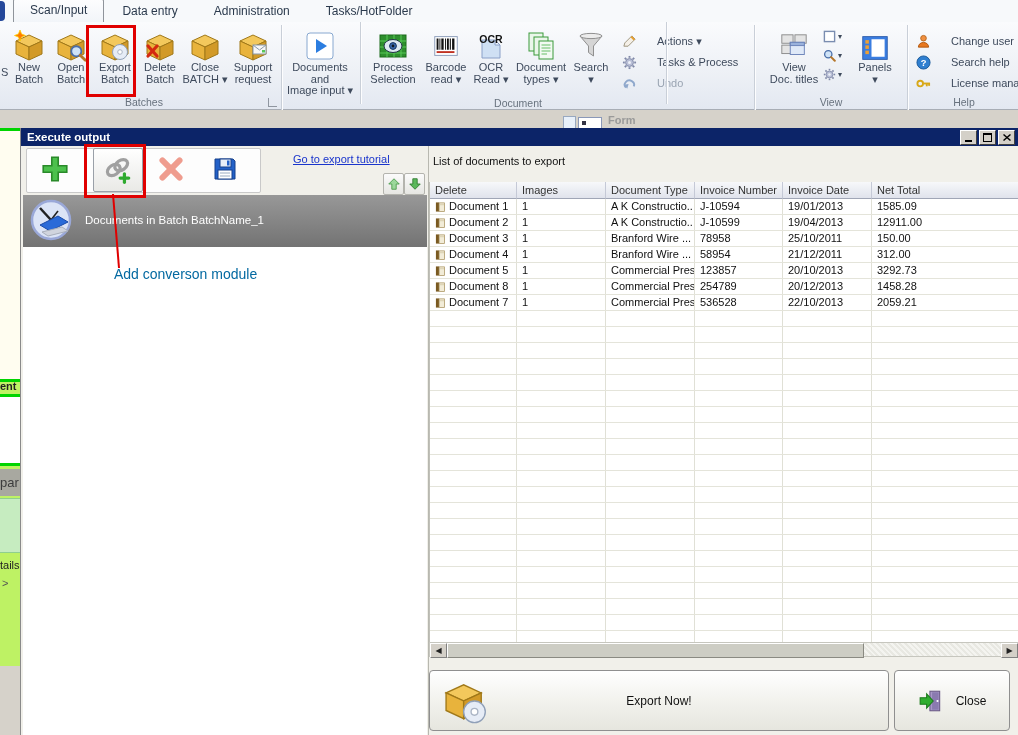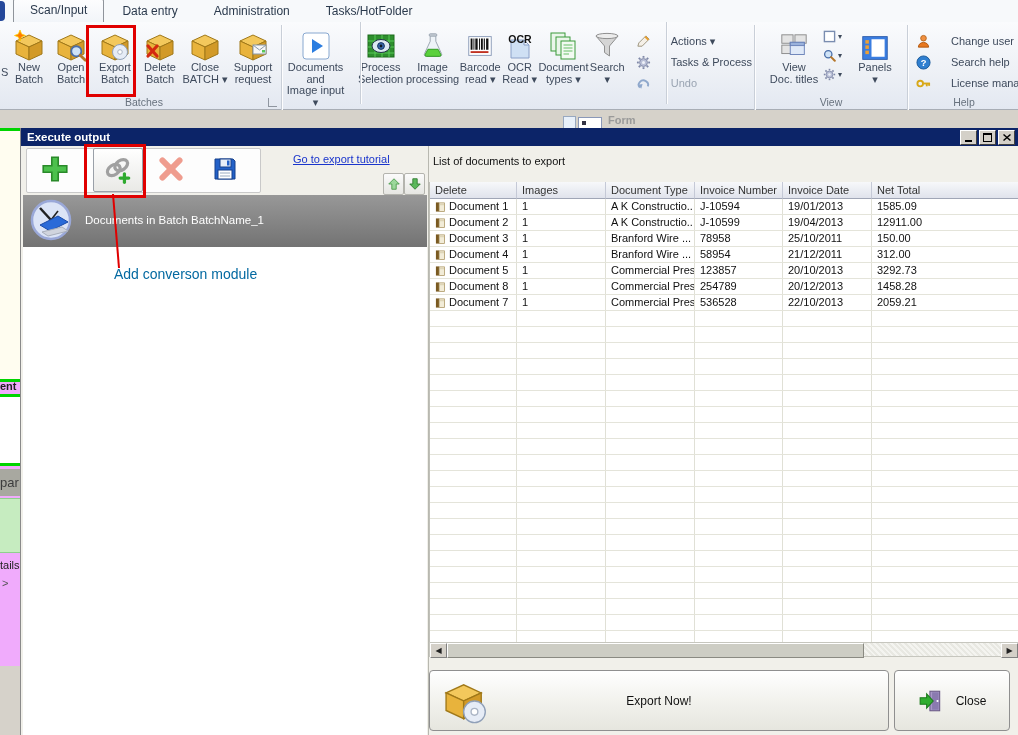--- a/index.html
+++ b/index.html
@@ -26,21 +26,21 @@
   .minibtn{display:flex;align-items:center;gap:2px;height:17px;font-size:9px;color:#3e4a5c;}
   .launcher{position:absolute;right:3px;top:2px;width:8px;height:8px;border-left:1px solid #8f96a0;border-bottom:1px solid #8f96a0;}
   .edge-frag{position:absolute;left:1px;top:44px;font-size:11px;color:#3e4a5c;}
   
   .appstrip{position:absolute;left:0;top:110px;width:1018px;height:18px;background:#d6d2ca;text-decoration:underline;}
   .formwin{position:absolute;left:578px;top:7px;width:22px;height:11px;background:#fff;border:1px solid #8a98b8;}
   .formwin i{display:block;width:4px;height:4px;background:#334;margin:3px 0 0 3px;}
   .formtitle{position:absolute;left:608px;top:4px;font-size:11px;font-weight:bold;color:#9a9a9a;height:14px;overflow:hidden;}
   .miniwin{position:absolute;left:563px;top:6px;width:11px;height:12px;background:#e8f0fa;border:1px solid #98a8c0;}
   
-  .leftstrip{position:absolute;left:0;top:128px;width:20px;height:538px;background:#f0abfc;overflow:hidden;}
+  .leftstrip{position:absolute;left:0;top:128px;width:20px;height:538px;background:#bef264;overflow:hidden;}
   .greenpanel{position:absolute;left:-9px;border:3px solid #00d400;background:#fffdf0;}
   .fragtext{position:absolute;left:0;font-size:11px;color:#222;white-space:nowrap;}
   .greybar{position:absolute;left:0;width:20px;background:#a8a8a0;color:#3c3c3c;font-size:13px;padding-top:6px;}
   .greenblock{position:absolute;left:0;width:20px;background:#c6ecc0;border-top:1px solid #8fcf8f;border-bottom:1px solid #8fcf8f;}
   
   .dialog{position:absolute;left:20px;top:128px;width:998px;height:607px;background:#f1f0ea;border-left:1px solid #8a8a8a;box-sizing:border-box;padding-left:12px;}
   .titlebar{position:absolute;left:0;top:0;width:100%;height:18px;background:#0c2468;color:#fff;font-size:11.5px;font-weight:bold;line-height:18px;padding-left:6px;box-sizing:border-box;}
   .winbtns{position:absolute;right:3px;top:2px;display:flex;gap:2px;}
   .winbtn{width:15px;height:13px;background:#d4d0c8;border:1px solid;border-color:#ffffff #404040 #404040 #ffffff;display:flex;align-items:center;justify-content:center;}
   .toolpanel{position:absolute;left:5px;top:20px;width:233px;height:43px;background:#fdfdfd;border:1px solid #c9c9c9;border-radius:2px;}
@@ -224,31 +224,20 @@
                   <line x1="24" y1="5" x2="24" y2="27"></line>
                 </g>
                 <ellipse cx="16" cy="16" rx="9" ry="6.5" fill="#dce8f2" stroke="#223348"></ellipse>
                 <circle cx="16" cy="16" r="3.4" fill="#3a6ab0" stroke="#16325e"></circle>
                 <circle cx="16" cy="16" r="1.4" fill="#101820"></circle>
               </svg>
             </span>
           <span class="lbl">Process
 Selection</span>
         </div>
-        <div class="rbtn" style="width:56px">
-          <span class="ic">
-              <svg width="30" height="32" viewBox="0 0 32 32">
-                <path d="M13 4 h6 v7 l6 13 a2 2 0 0 1 -2 3 h-14 a2 2 0 0 1 -2 -3 l6 -13 Z" fill="#eef3f8" stroke="#98a2ae"></path>
-                <path d="M10.6 19.5 h10.8 l3.2 6 a1.5 1.5 0 0 1 -1.4 1.5 h-14.4 a1.5 1.5 0 0 1 -1.4 -1.5 Z" fill="#5ad03c" stroke="#2e9a1e"></path>
-                <rect x="12" y="3" width="8" height="2.5" rx="1" fill="#c8ced6" stroke="#98a2ae"></rect>
-              </svg>
-            </span>
-          <span class="lbl">Image
-processing</span>
-        </div>
         <div class="rbtn" style="width:48px">
           <span class="ic">
               <svg width="30" height="32" viewBox="0 0 32 32">
                 <rect x="4" y="6" width="24" height="20" fill="#fff" stroke="#8a9ab8"></rect>
                 <g fill="#111">
                   <rect x="6" y="8" width="2" height="12"></rect>
                   <rect x="9" y="8" width="1" height="12"></rect>
                   <rect x="11" y="8" width="2.5" height="12"></rect>
                   <rect x="15" y="8" width="1" height="12"></rect>
                   <rect x="17" y="8" width="2" height="12"></rect>

